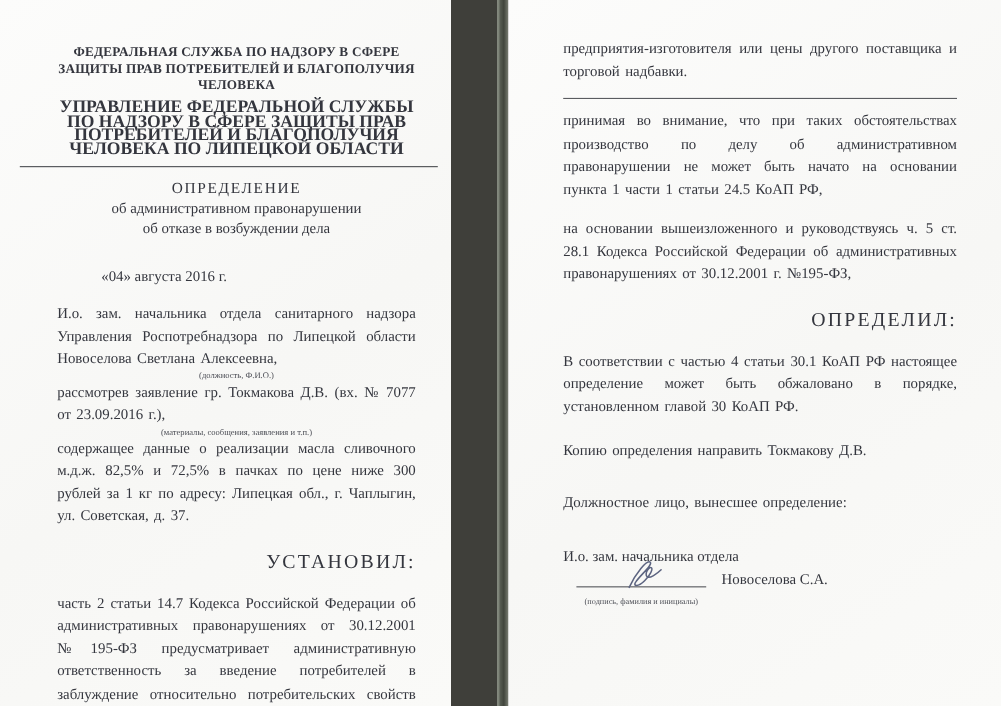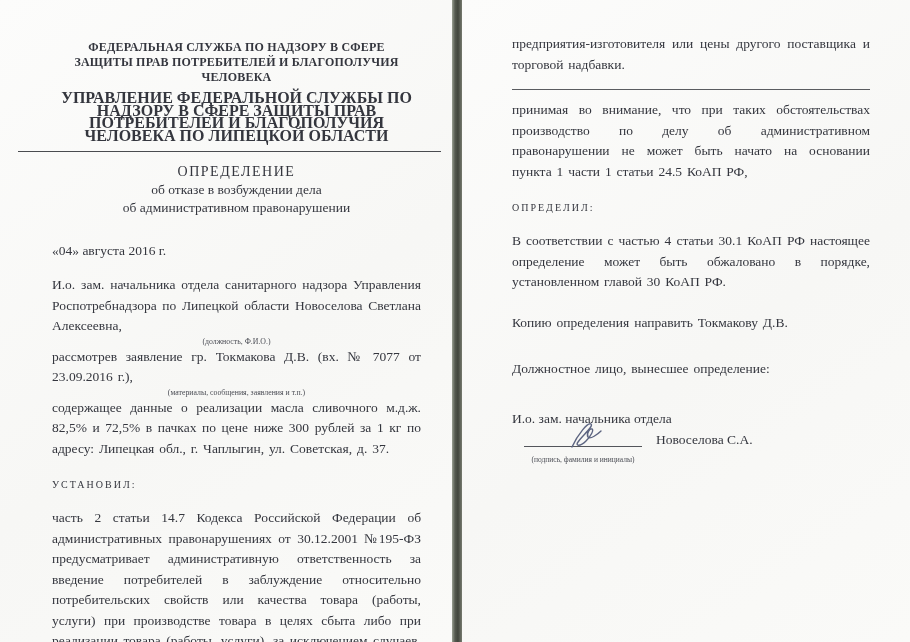--- a/index.html
+++ b/index.html
@@ -9,21 +9,21 @@
     position: relative;
     overflow: hidden;
     font-family: "Liberation Serif", "DejaVu Serif", serif;
     color: #34363e;
   }
   .page {
     position: absolute; top: 0; bottom: 0;
     background: linear-gradient(145deg, #fcfcfb 0%, #f7f7f5 55%, #fafaf8 100%);
     box-sizing: border-box;
   }
-  .page-left  { left: 0;  width: 453px; padding: 26px 32px 0 52px; }
+  .page-left  { left: 0;  width: 410px; padding: 26px 32px 0 52px; }
   .page-right { left: 462px; width: 448px; padding: 34px 40px 0 50px; }
 
   
   .gutter {
     position: absolute; top: 0; bottom: 0; left: 452px; width: 10px;
     background: linear-gradient(90deg, #9aa093 0%, #555a50 30%, #41453c 60%, #777b70 100%);
   }
   .edge-left-top {
     position: absolute; left: 0; top: 0; width: 7px; height: 178px;
     background: linear-gradient(180deg, #3c3c3a 0%, #55544f 70%, rgba(85,84,79,0) 100%);
@@ -51,31 +51,31 @@
   }
   .head-rule {
     border: none; border-top: 1.4px solid #4a4c50;
     margin: 9px -20px 0 -34px;
   }
   .address {
     text-align: center; font-size: 9.3px; margin-top: 2px; letter-spacing: 0.1px;
   }
   .doc-title { text-align: center; margin-top: 11px; font-size: 13.5px; line-height: 18px; }
   .doc-title .t1 { letter-spacing: 1.5px; font-size: 14px; }
-  .date-line { margin-top: 26px; font-size: 13.5px; }
+  .date-line { margin-top: 26px; font-size: 13.5px; margin-left: 40px; }
 
   .para {
     font-size: 13.5px; line-height: 20.5px; text-align: justify;
     margin: 0; word-spacing: 1.5px;
   }
   .caption {
     text-align: center; font-size: 7.8px; color: #4a4c54; line-height: 10px;
   }
   .section-heading {
-    text-align: left; font-size: 10px; letter-spacing: 2px; margin: 20px 0 18px 0;
+    text-align: right; font-size: 18px; letter-spacing: 2px; margin: 20px 0 18px 0;
   } .mt10 { margin-top: 10px; } .mt16 { margin-top: 16px; }
   .mt20 { margin-top: 20px; } .mt26 { margin-top: 26px; }
 
   .sep-rule {
     border: none; border-top: 1.2px solid #5a5c60;
     margin: 14px 0 0 0;
   }
 
   .sig-block { margin-top: 28px; font-size: 13.5px; line-height: 21px; }
   .sig-row { display: flex; align-items: flex-start; margin-top: 0; }
@@ -94,22 +94,22 @@
 <div class="edge-bottom-left"></div>
 <div class="edge-top-right"></div>
 
 <div class="page page-left">
   <div class="org1">ФЕДЕРАЛЬНАЯ СЛУЖБА ПО НАДЗОРУ В СФЕРЕ ЗАЩИТЫ ПРАВ ПОТРЕБИТЕЛЕЙ И БЛАГОПОЛУЧИЯ ЧЕЛОВЕКА</div>
   <div class="org2">УПРАВЛЕНИЕ ФЕДЕРАЛЬНОЙ СЛУЖБЫ ПО НАДЗОРУ В СФЕРЕ ЗАЩИТЫ ПРАВ ПОТРЕБИТЕЛЕЙ И БЛАГОПОЛУЧИЯ ЧЕЛОВЕКА ПО ЛИПЕЦКОЙ ОБЛАСТИ</div>
   <hr class="head-rule">
 
   <div class="doc-title">
     <div class="t1">ОПРЕДЕЛЕНИЕ</div>
+    <div>об административном правонарушении</div>
     <div>об отказе в возбуждении дела</div>
-    <div>об административном правонарушении</div>
   </div>
 
   <div class="date-line">«04» августа 2016 г.</div>
 
   <p class="para mt16">И.о. зам. начальника отдела санитарного надзора Управления Роспотребнадзора по Липецкой области Новоселова Светлана Алексеевна,</p>
   <div class="caption">(должность, Ф.И.О.)</div>
 
   <p class="para">рассмотрев заявление гр. Токмакова Д.В. (вх. № 7077 от 23.09.2016 г.),</p>
   <div class="caption">(материалы, сообщения, заявления и т.п.)</div>
 
@@ -123,20 +123,21 @@
 
 <div class="gutter"></div>
 
 <div class="page page-right">
   <p class="para">предприятия-изготовителя или цены другого поставщика и торговой надбавки.</p>
 
   <hr class="sep-rule">
 
   <p class="para mt10">принимая во внимание, что при таких обстоятельствах производство по делу об административном правонарушении не может быть начато на основании пункта 1 части 1 статьи 24.5 КоАП РФ,</p>
 
+  <p class="para mt16">на основании вышеизложенного и руководствуясь ч. 5 ст. 28.1 Кодекса Российской Федерации об административных правонарушениях от 30.12.2001 г. №195-ФЗ,</p>
 
   <div class="section-heading">ОПРЕДЕЛИЛ:</div>
 
   <p class="para">В соответствии с частью 4 статьи 30.1 КоАП РФ настоящее определение может быть обжаловано в порядке, установленном главой 30 КоАП РФ.</p>
 
   <p class="para mt20">Копию определения направить Токмакову Д.В.</p>
 
   <p class="para mt26">Должностное лицо, вынесшее определение:</p>
 
   <div class="sig-block">

